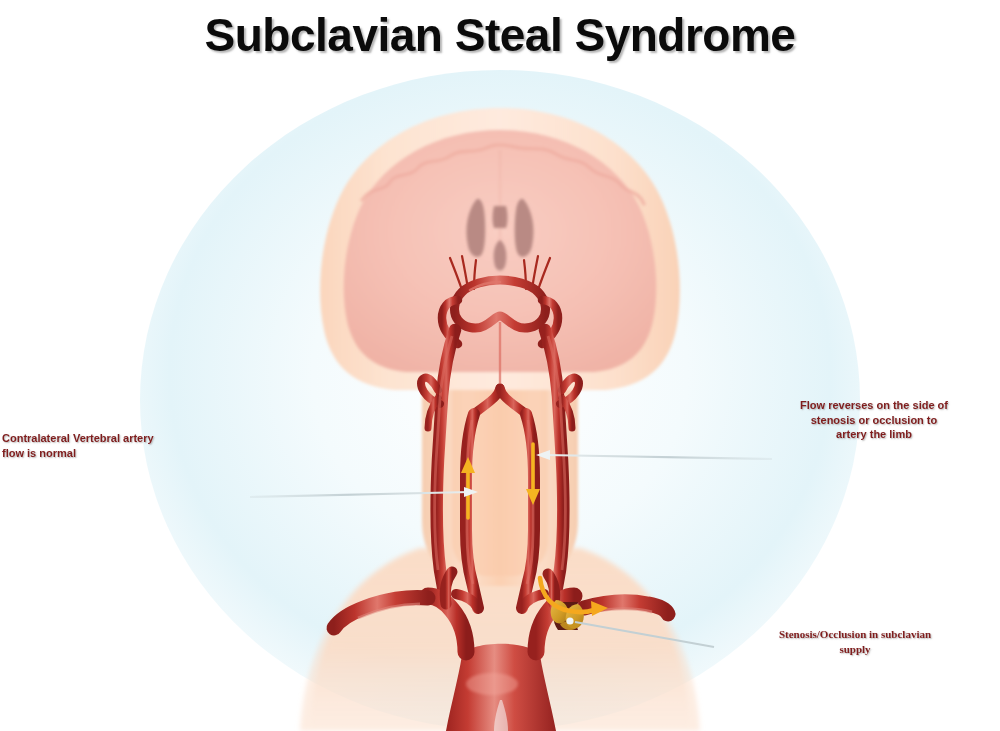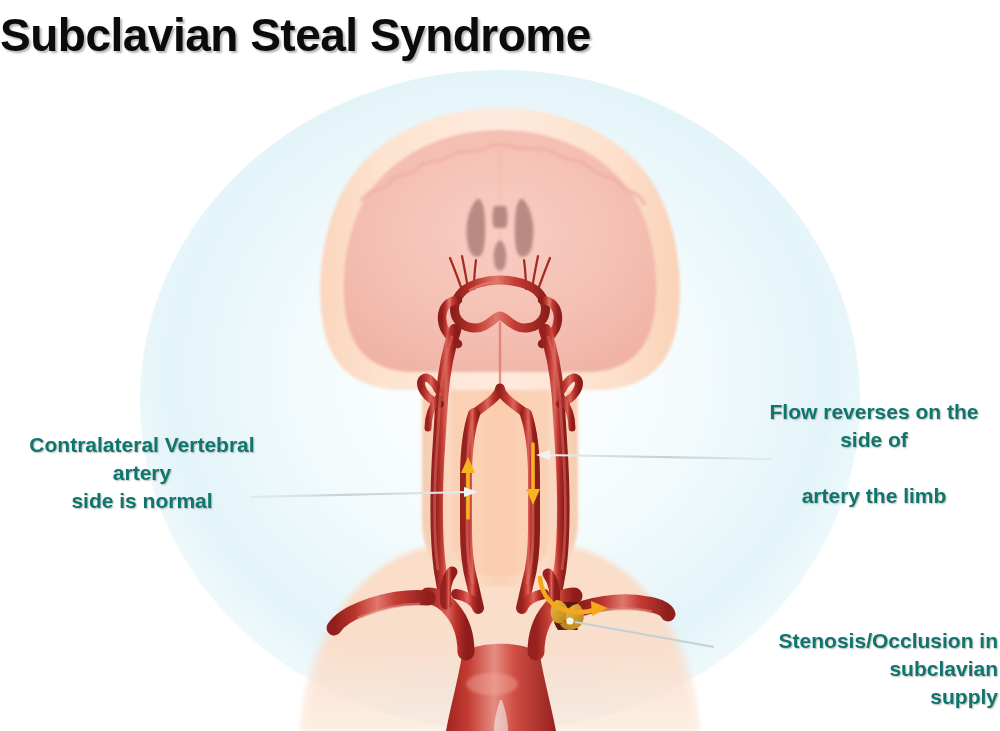--- a/index.html
+++ b/index.html
@@ -23,54 +23,54 @@
   #illustration {
     position: absolute;
     left: 0; top: 0;
     width: 1000px; height: 731px;
   }
   .title {
     position: absolute;
     left: 0;
     top: 8px;
     width: 1000px;
-    text-align: left;
+    text-align: center;
     font-size: 46px;
     font-weight: bold;
     color: #0b0b0b;
     letter-spacing: -0.5px;
     text-shadow: 2px 2px 2px rgba(120,120,120,0.55);
     font-family: "Liberation Sans", sans-serif;
   }
   .callout {
     position: absolute;
-    font-size: 21px;
+    font-size: 11px;
     font-weight: bold;
-    color: #0f766e;
+    color: #7f1d1d;
     line-height: 1.33;
     text-shadow: 1px 1px 1.5px rgba(140,140,140,0.6);
     font-family: "Liberation Sans", sans-serif;
   }
   #label-contralateral {
-    left: 16px;
+    left: 2px;
     top: 431px;
     width: 252px;
-    text-align: center;
   }
   #label-flow-reverses {
     left: 752px;
     top: 398px;
     width: 244px;
     text-align: center;
   }
   #label-stenosis {
     left: 712px;
     top: 627px;
     width: 286px;
-    text-align: right;
+    text-align: center;
+    font-family: Liberation Serif, serif;
   }
 </style>
 </head>
 <body>
 
 <div id="stage">
 
   <svg id="bg-gradient" viewBox="0 0 1000 731">
     <defs>
       <radialGradient id="bgGrad" cx="50%" cy="46%" r="62%">
@@ -378,26 +378,26 @@
         <line x1="714" y1="647" x2="575" y2="622" stroke="#c3d0d4" stroke-width="2.2"></line>
         <circle cx="570" cy="621" r="3.6" fill="#f0f5f6"></circle>
       </g>
     </g>
   </svg>
 
   <div class="title">Subclavian Steal Syndrome</div>
 
   <div class="callout" id="label-contralateral">
     <span>Contralateral Vertebral artery</span><br>
-    <span>side is normal</span>
+    <span>flow is normal</span>
   </div>
 
   <div class="callout" id="label-flow-reverses">
     <span>Flow reverses on the side of</span><br>
-    <br>
+    <span>stenosis or occlusion to</span><br>
     <span>artery the limb</span>
   </div>
 
   <div class="callout" id="label-stenosis">
     <span>Stenosis/Occlusion in subclavian</span><br>
     <span>supply</span>
   </div>
 
 </div>
 

